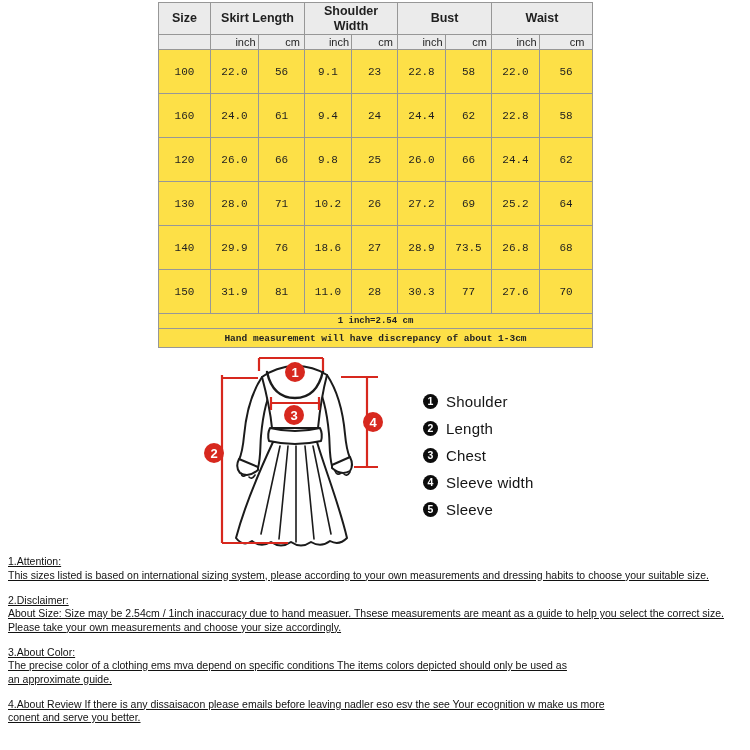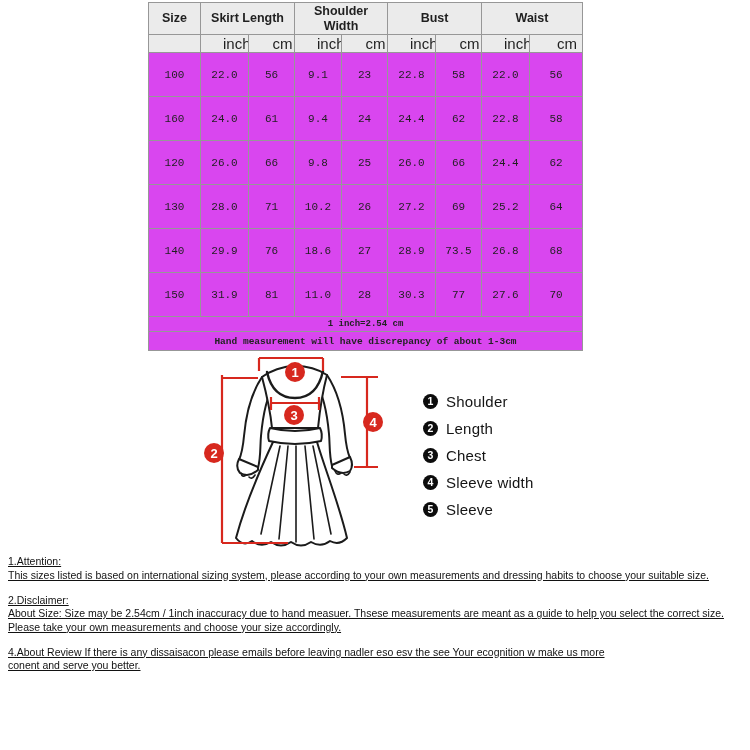--- a/index.html
+++ b/index.html
@@ -2,30 +2,30 @@
 <html style="--accent: #d7281e; --table_border: #979797; --header_bg: #ebebeb; --legend_marker: #0c0c0c;"><head>
 <meta charset="utf-8">
 <style>
   html,body{margin:0;padding:0;}
   body{
     width:750px;height:750px;background:#ffffff;position:relative;overflow:hidden;
     font-family:"Liberation Sans", sans-serif;
   }
   
   .size-table{
-    position:absolute;left:148px;top:2px;width:434px;
-    border-collapse:collapse;table-layout:fixed;background:#d946ef;
+    position:absolute;left:158px;top:2px;width:434px;
+    border-collapse:collapse;table-layout:fixed;background:#fde047;
   }
   .size-table th,.size-table td{
     border:1px solid var(--table_border,#979797);
     text-align:center;vertical-align:middle;padding:0;color:#1f1f1f;overflow:hidden;
   }
   .size-table thead th{background:var(--header_bg,#ebebeb);}
   tr.h1 th{height:31px;font-size:12.5px;font-weight:bold;line-height:1.15;}
-  tr.h2 th{height:14px;font-size:15px;font-weight:normal;padding-left:22px;}
+  tr.h2 th{height:14px;font-size:11px;font-weight:normal;padding-left:22px;}
   tr.datarow td{height:43px;font-size:11px;font-family:Liberation Mono, monospace;}
   tr.noterow td{font-family:"Liberation Mono", monospace;font-weight:bold;color:#222;}
   tr.noterow.n1 td{height:14px;font-size:9px;}
   tr.noterow.n2 td{height:18px;font-size:9.5px;}
   
   .diagram-svg{position:absolute;left:195px;top:352px;}
   .dress-fill{fill:#ffffff;stroke:#1b1b1b;stroke-width:2;stroke-linejoin:round;stroke-linecap:round;}
   .dress-line{fill:none;stroke:#1b1b1b;stroke-width:1.6;stroke-linejoin:round;stroke-linecap:round;}
   .red-line{fill:none;stroke:var(--accent,#d7281e);stroke-width:2.2;stroke-linecap:butt;}
   .red-dot{fill:var(--accent,#d7281e);}
@@ -230,16 +230,21 @@
   <p>
     <span style="display:block">1.Attention:</span>
     <span style="display:block">This sizes listed is based on international sizing system, please according to your own measurements and dressing habits to choose your suitable size.</span>
   </p>
   <p>
     <span style="display:block">2.Disclaimer:</span>
     <span style="display:block">About Size: Size may be 2.54cm / 1inch inaccuracy due to hand measuer. Thsese measurements are meant as a guide to help you select the correct size.</span>
     <span style="display:block">Please take your own measurements and choose your size accordingly.</span>
   </p>
   <p>
+    <span style="display:block">3.About Color:</span>
+    <span style="display:block">The precise color of a clothing ems mva depend on specific conditions The items colors depicted should only be used as</span>
+    <span style="display:block">an approximate guide.</span>
+  </p>
+  <p>
     <span style="display:block">4.About Review If there is any dissaisacon please emails before leaving nadler eso esv the see Your ecognition w make us more</span>
     <span style="display:block">conent and serve you better.</span>
   </p>
 </div>
 
 </body></html>

